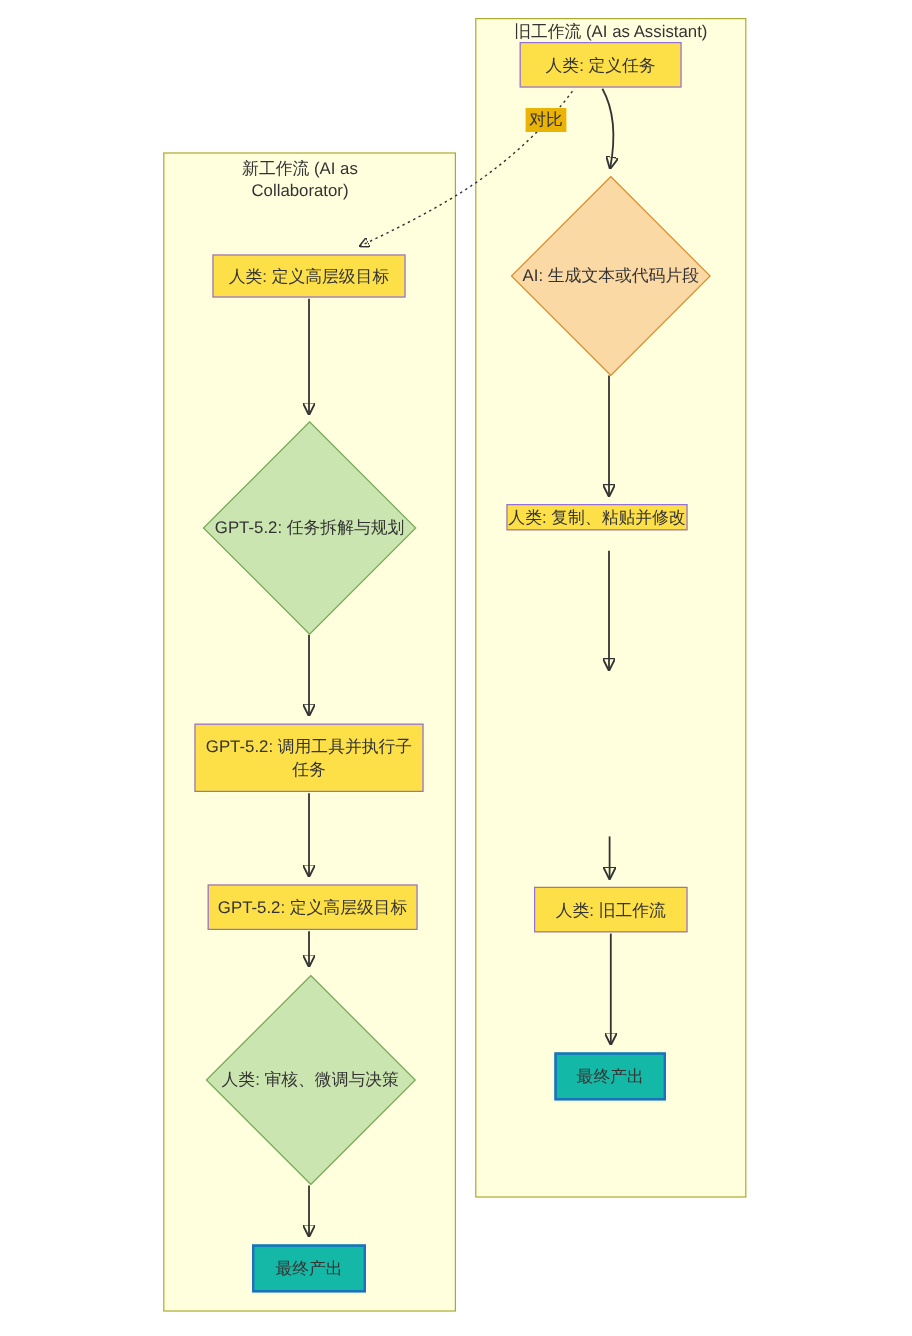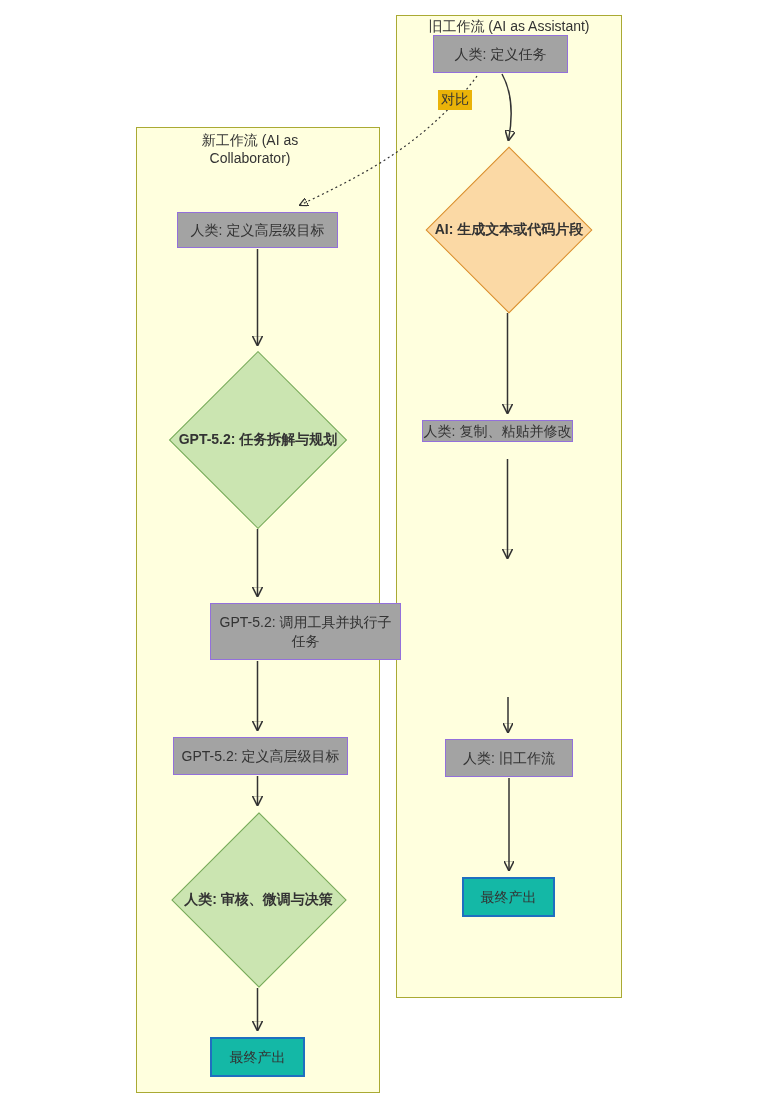--- a/index.html
+++ b/index.html
@@ -14,33 +14,33 @@
   .cluster-title{
     position:absolute;text-align:center;color:#333333;font-size:14px;line-height:18px;
   }
   .edges{position:absolute;left:0;top:0;width:760px;height:1113px;pointer-events:none;}
   .edges path{fill:none;stroke:#333333;stroke-width:1.5px;}
   .edges path.dotted{stroke-dasharray:2 3;stroke-width:1.2px;}
   .node{
     position:absolute;display:flex;align-items:center;justify-content:center;
     box-sizing:border-box;text-align:center;line-height:19px;
   }
-  .rect-node{background:#a3a3a3;border:1px solid #9370DB;padding:2px 8px;}
+  .rect-node{background:#fde047;border:1px solid #9370DB;padding:2px 8px;}
   .nowrap{white-space:nowrap;}
   .blue-node{background:#14b8a6;border:2px solid #1F6FC0;}
   .diamond{position:absolute;}
   .diamond-shape{
     position:absolute;left:50%;top:50%;transform:translate(-50%,-50%) rotate(45deg);
     box-sizing:border-box;
   }
   .diamond-shape.orange{background:#FBD9A5;border:1.5px solid #D98E2B;}
   .diamond-shape.green{background:#CBE5B1;border:1.5px solid #76A957;}
   .diamond-label{
     position:absolute;left:-25px;right:-25px;top:0;bottom:0;
-    display:flex;align-items:center;justify-content:center;white-space:nowrap;font-weight:bold;
+    display:flex;align-items:center;justify-content:center;white-space:nowrap;
   }
   .edge-label{
     position:absolute;background:#eab308;padding:1px 3px;color:#333333;font-size:14px;
   }
 </style>
 </head>
 <body>
 
 <div class="stage">
 
@@ -86,21 +86,21 @@
 
   <div class="node blue-node nowrap" style="left:462px;top:877px;width:93px;height:40px;">最终产出</div>
 
   <div class="node rect-node nowrap" style="left:177px;top:212px;width:161px;height:36px;">人类: 定义高层级目标</div>
 
   <div class="diamond" style="left:168px;top:352px;width:180px;height:176px;">
     <div class="diamond-shape green" style="width:126px;height:126px;"></div>
     <div class="diamond-label">GPT-5.2: 任务拆解与规划</div>
   </div>
 
-  <div class="node rect-node" style="left:162px;top:603px;width:191px;height:57px;margin-left:48px;">GPT-5.2: 调用工具并执行子任务</div>
+  <div class="node rect-node" style="left:162px;top:603px;width:191px;height:57px;">GPT-5.2: 调用工具并执行子任务</div>
 
   <div class="node rect-node nowrap" style="left:173px;top:737px;width:175px;height:38px;">GPT-5.2: 定义高层级目标</div>
 
   <div class="diamond" style="left:170px;top:812px;width:177px;height:175px;">
     <div class="diamond-shape green" style="width:124px;height:124px;"></div>
     <div class="diamond-label">人类: 审核、微调与决策</div>
   </div>
 
   <div class="node blue-node nowrap" style="left:210px;top:1037px;width:95px;height:40px;">最终产出</div>
 

